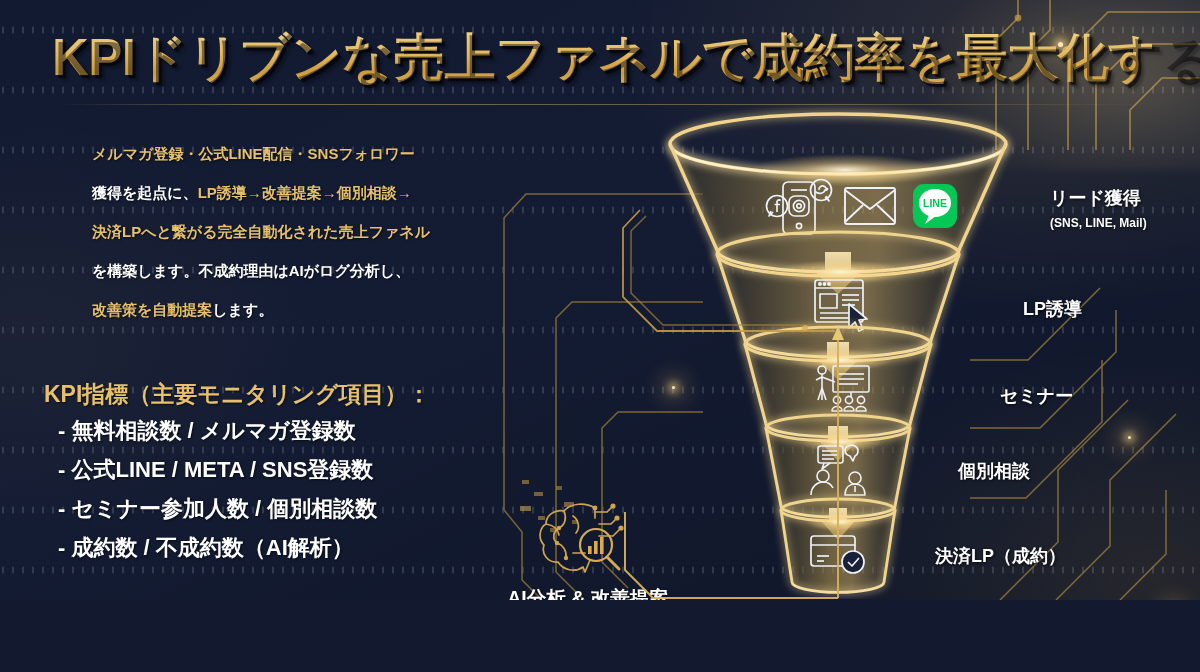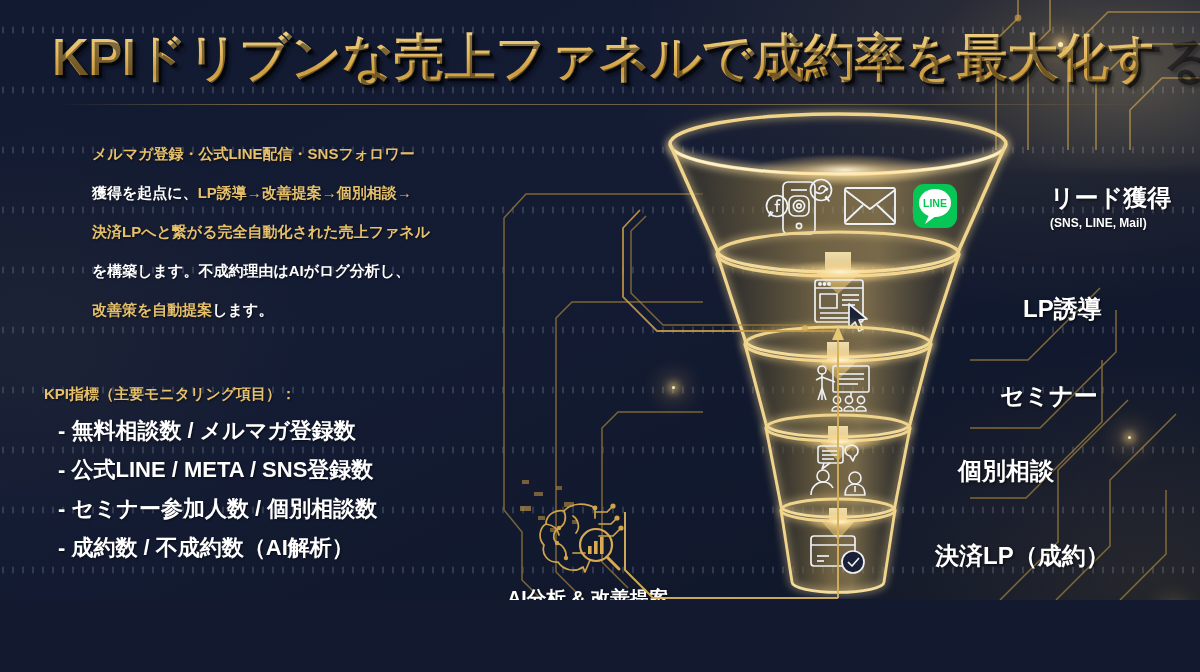--- a/index.html
+++ b/index.html
@@ -57,38 +57,38 @@
   #lead-copy {
     position:absolute; left:44px; top:134px; width:610px;
     font-size:15px; font-weight:bold; line-height:39px; color:#ffffff;
     text-shadow:1px 1px 2px rgba(0,0,0,.6);
     margin-left:48px;
   }
   #lead-copy .g { color:#e6c06a; }
 
   #kpi-block { position:absolute; left:44px; top:377px; width:520px; }
   #kpi-heading {
-    font-size:15px; font-weight:bold; color:#e6c06a; line-height:34px;
+    font-size:23px; font-weight:bold; color:#e6c06a; line-height:34px;
     text-shadow:1px 1px 2px rgba(0,0,0,.6);
   }
   .kpi-item {
     font-size:22px; font-weight:bold; color:#ffffff; line-height:39px;
     padding-left:14px; white-space:nowrap;
     text-shadow:1px 1px 2px rgba(0,0,0,.6);
   }
 
   
   #funnel-wrap { position:absolute; left:505px; top:112px; width:695px; height:560px; }
 
   
   .stage-label {
     position:absolute; color:#fff; font-weight:bold; white-space:nowrap;
     text-shadow:1px 1px 3px rgba(0,0,0,.75);
   }
-  .stage-label .main { font-size:24px; line-height:28px; display:block; }
+  .stage-label .main { font-size:18px; line-height:28px; display:block; }
   .stage-label .sub  { font-size:12px; line-height:22px; display:block; }
 
   
   #ai-node { position:absolute; left:478px; top:498px; width:220px; text-align:center; }
   #ai-caption {
     color:#ffffff; font-size:19.5px; font-weight:bold; line-height:28px;
     text-shadow:1px 1px 3px rgba(0,0,0,.8); margin-top:4px;
   }
   svg { display:block; overflow:visible; }
 </style>

